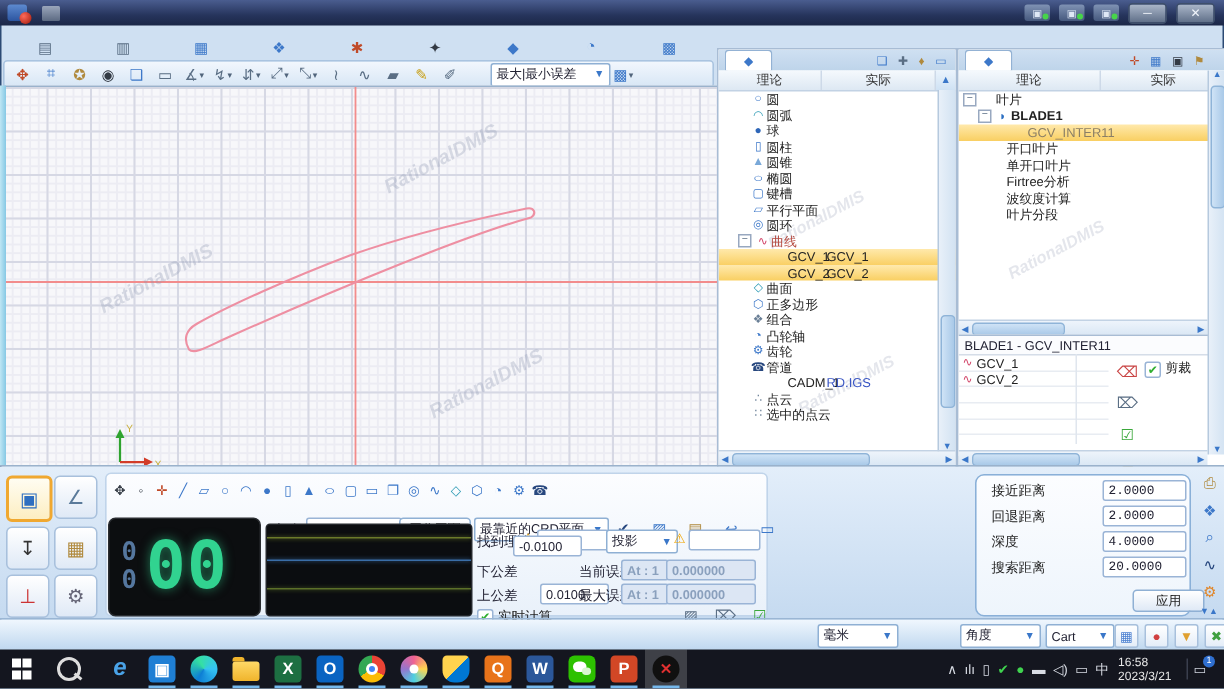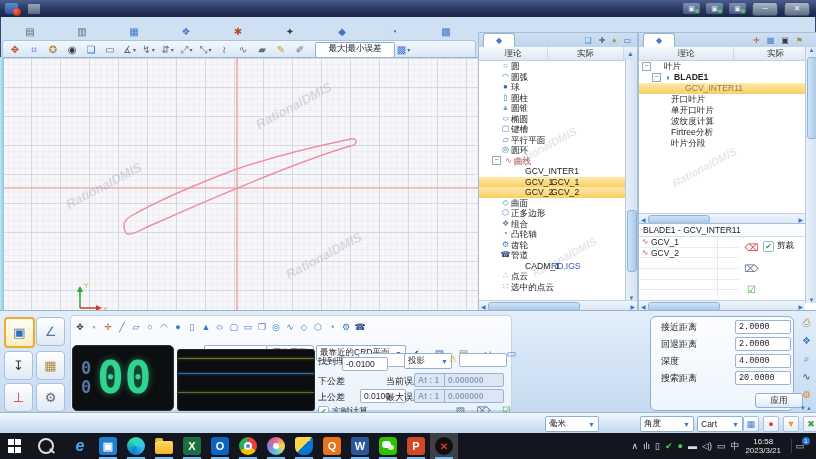--- a/index.html
+++ b/index.html
@@ -35,21 +35,21 @@
     font-size:10px;color:#5a6e84;border-radius:2px;margin-right:2px;}
   .ibtn .crt{font-size:6px;color:#51657c;margin-left:1px;}
   .c-blue{color:#3d78c9!important}
   .c-teal{color:#2e9bb5!important}.c-red{color:#c94545!important}.c-navy{color:#27477e!important}
   .c-gray{color:#5a6e84!important}.c-tan{color:#b08a3e!important}.c-dark{color:#333a44!important}
   .c-multi{color:#c04a28!important}.c-orange{color:#e0862a!important}.c-green{color:#3ba83b!important}
   .c-pencil{color:#c8a018!important}
   .dd{background:#fff;border:1px solid #8fb0d4;border-radius:2px;height:14px;display:flex;
     align-items:center;padding:0 3px;font-size:8.5px;color:#223;}
   .dd .arr{margin-left:auto;color:#3a77c9;font-size:7px;padding-left:4px;}
-  .rdd{width:72px;margin-left:4px;flex-direction:column;}
+  .rdd{width:72px;margin-left:16px;}
   
   .canvas{position:absolute;left:2px;top:57px;width:476px;height:253px;background:#f7f7fa;
     background-image:
       linear-gradient(#d6d8e4 1px,transparent 1px),
       linear-gradient(90deg,#d6d8e4 1px,transparent 1px),
       linear-gradient(#ececf3 1px,transparent 1px),
       linear-gradient(90deg,#ececf3 1px,transparent 1px);
     background-size:29px 29px,29px 29px,5.8px 5.8px,5.8px 5.8px;
     border-top:1px solid #9ab2cc;overflow:hidden;}
   .canvas-edge{position:absolute;left:0px;top:57px;width:4px;height:253px;
@@ -194,21 +194,21 @@
   .app-defender .tile{background:linear-gradient(135deg,#ffd34e 50%,#0078d4 50%);border-radius:3px 3px 8px 8px;}
   .app-foxit .tile{background:#e8731a;}
   .app-word .tile{background:#2b579a;}
   .app-wechat .tile{background:#2dc100;border-radius:4px;position:relative;}
   .app-wechat .tile::before{content:"";position:absolute;left:3px;top:4px;width:9px;height:7px;border-radius:4px;background:#fff;}
   .app-wechat .tile::after{content:"";position:absolute;left:9px;top:8px;width:6px;height:5px;border-radius:3px;background:#d9f7d0;}
   .app-ppt .tile{background:#d24726;}
   .app-rdmis .tile{background:#101010;border-radius:50%;color:#e03030;font-size:10px;}
   .tray{margin-left:auto;display:flex;align-items:center;gap:5px;font-size:9px;color:#d8dce4;}
   .tray .t-green{color:#3fd34f;}
-  .clock{text-align:center;font-size:8px;line-height:9px;margin-left:6px;}
+  .clock{text-align:left;font-size:8px;line-height:9px;margin-left:6px;}
   .notif{width:16px;height:14px;margin:0 8px 0 10px;border-left:1px solid #3a3f4e;
     display:flex;align-items:center;justify-content:center;font-size:9px;color:#cfd4de;position:relative;}
   .notif::after{content:"1";position:absolute;right:-2px;top:-2px;width:8px;height:8px;border-radius:50%;
     background:#2f6fd0;font-size:6px;line-height:8px;text-align:center;color:#fff;}
 </style>
 </head>
 <body>
 
 <div class="screen">
 
@@ -478,27 +478,20 @@
         </div>
 
         <div class="trow">
           <span class="pad ind1"></span>
           <span class="exp box">−</span>
           <span class="tico ic-red">∿</span>
           <span class="lbl-red">曲线</span>
           <span class="val"></span>
         </div>
 
-        <div class="trow">
-          <span class="pad ind2"></span>
-          <span class="exp"></span>
-          <span class="tico"></span>
-          <span>GCV_INTER1</span>
-          <span class="val"></span>
-        </div>
 
         <div class="trow selected">
           <span class="pad ind2"></span>
           <span class="exp"></span>
           <span class="tico"></span>
           <span>GCV_1</span>
           <span class="val">GCV_1</span>
         </div>
 
         <div class="trow selected">
@@ -650,28 +643,28 @@
           <span class="pad ind1"></span>
           <span class="exp"></span>
           <span class="tico"></span>
           <span>单开口叶片</span>
         </div>
 
         <div class="trow" style="height:11px;line-height:11px;">
           <span class="pad ind1"></span>
           <span class="exp"></span>
           <span class="tico"></span>
+          <span>Firtree分析</span>
+        </div>
+
+        <div class="trow" style="height:11px;line-height:11px;">
+          <span class="pad ind1"></span>
+          <span class="exp"></span>
+          <span class="tico"></span>
           <span>波纹度计算</span>
-        </div>
-
-        <div class="trow" style="height:11px;line-height:11px;">
-          <span class="pad ind1"></span>
-          <span class="exp"></span>
-          <span class="tico"></span>
-          <span>Firtree分析</span>
         </div>
 
         <div class="trow" style="height:11px;line-height:11px;">
           <span class="pad ind1"></span>
           <span class="exp"></span>
           <span class="tico"></span>
           <span>叶片分段</span>
         </div>
 
     </div>

